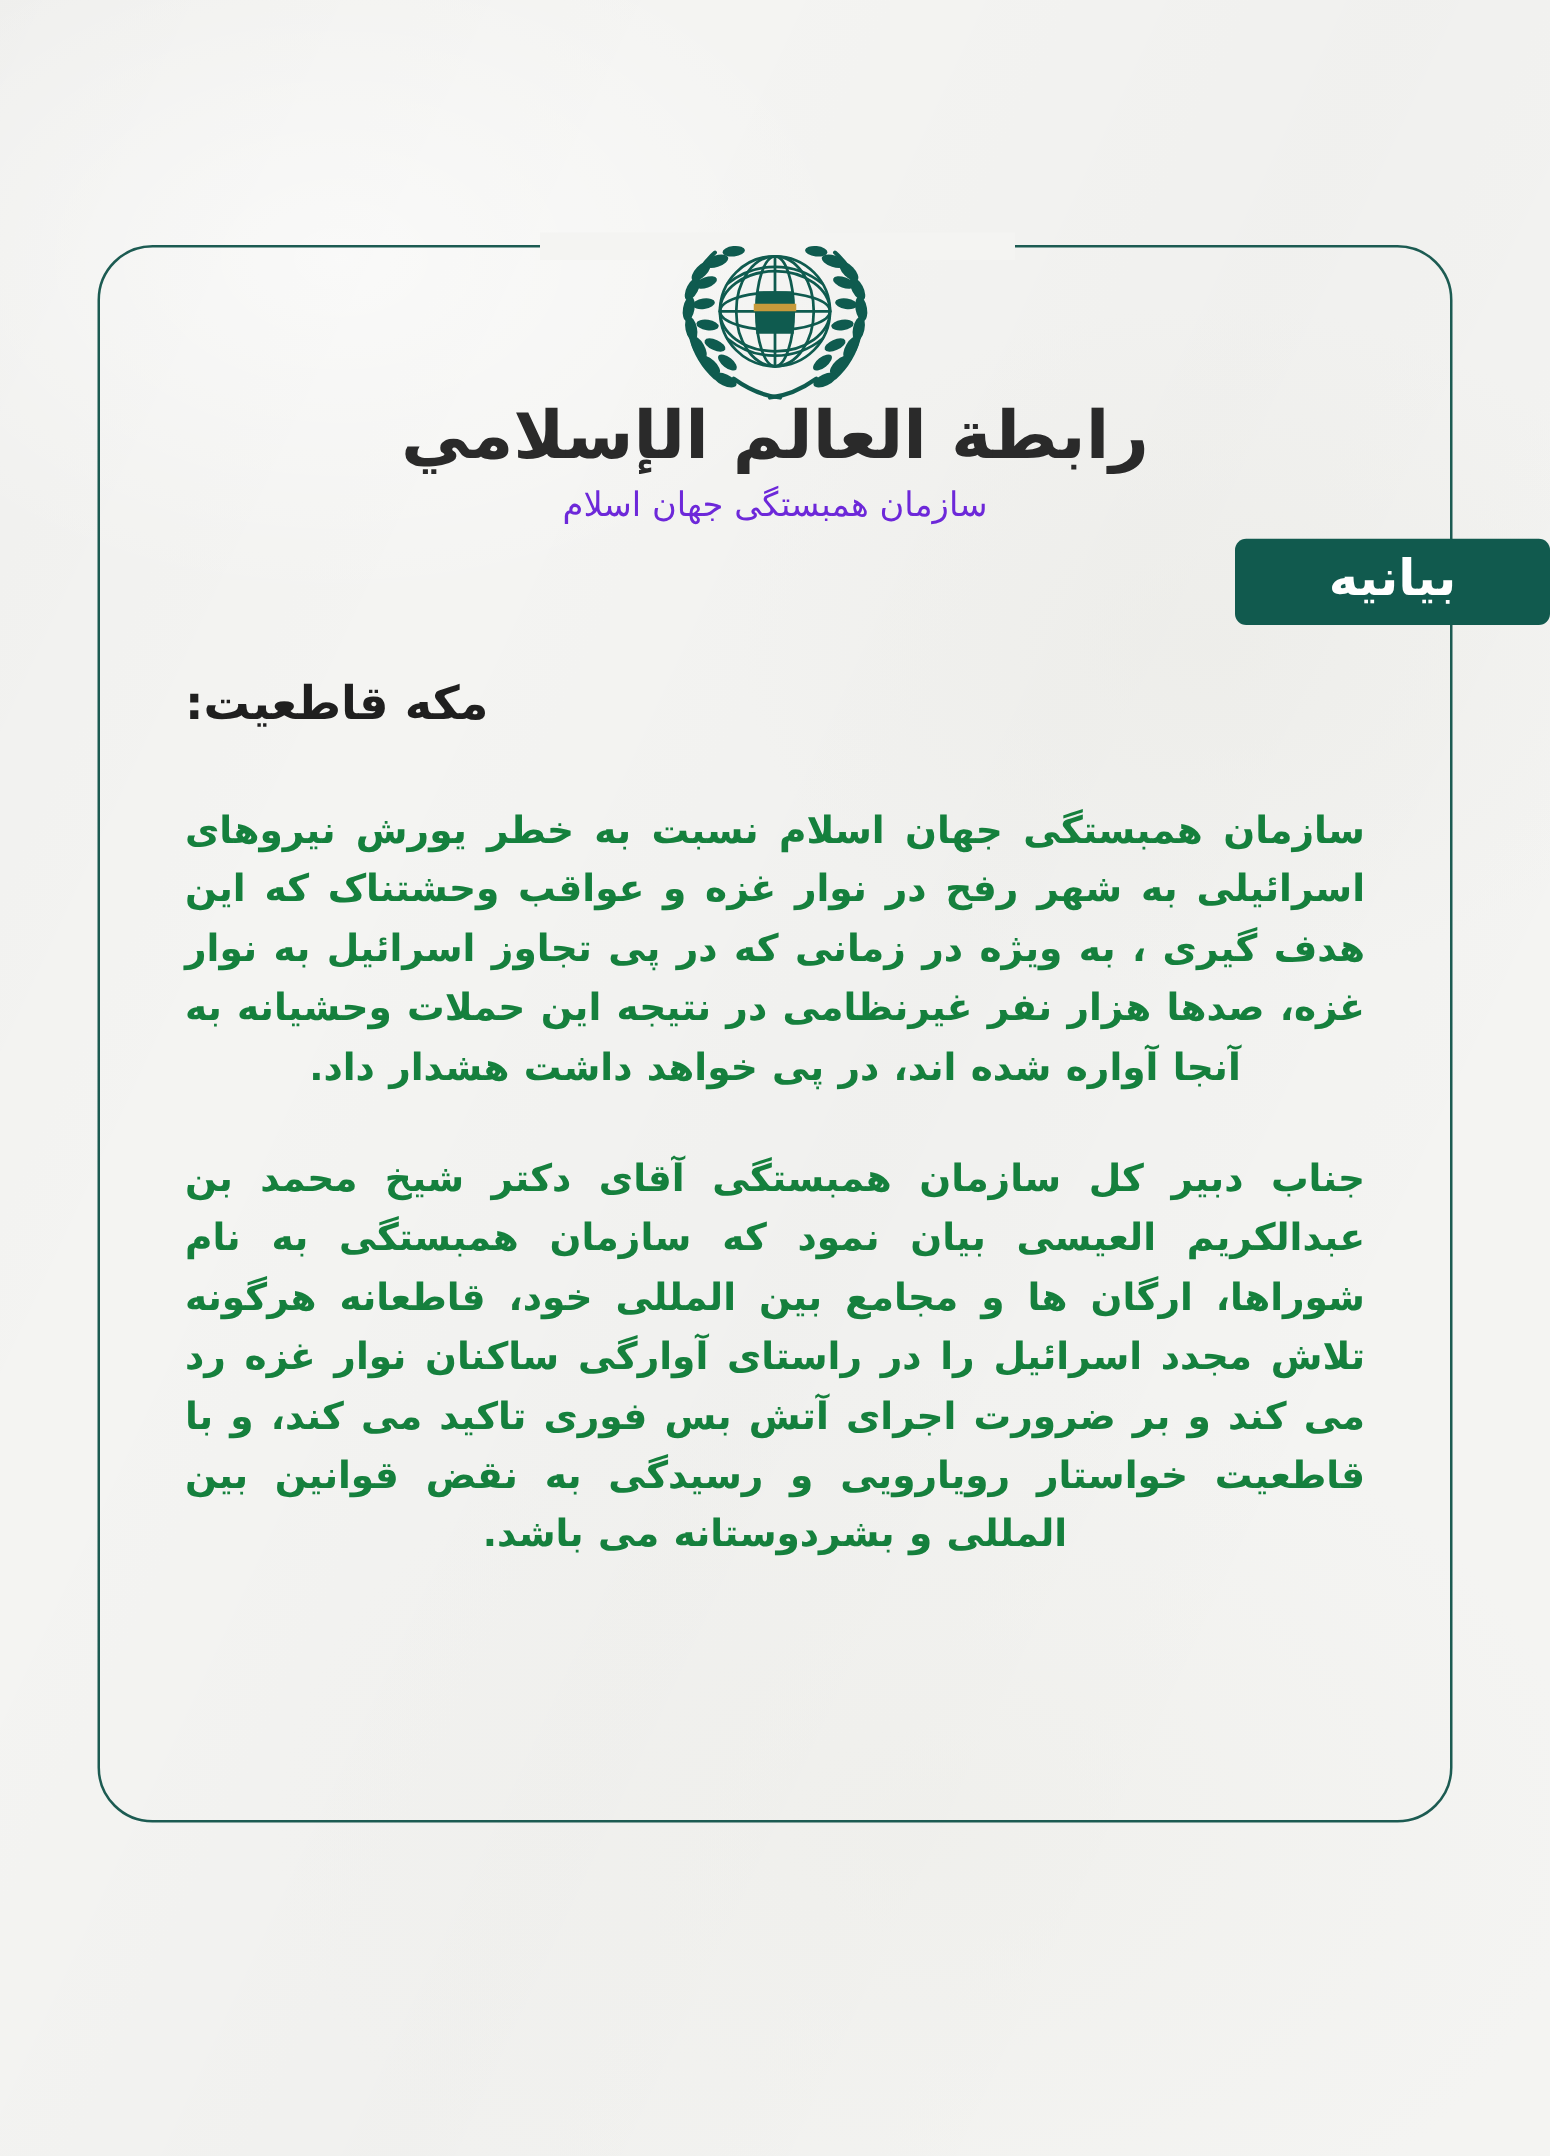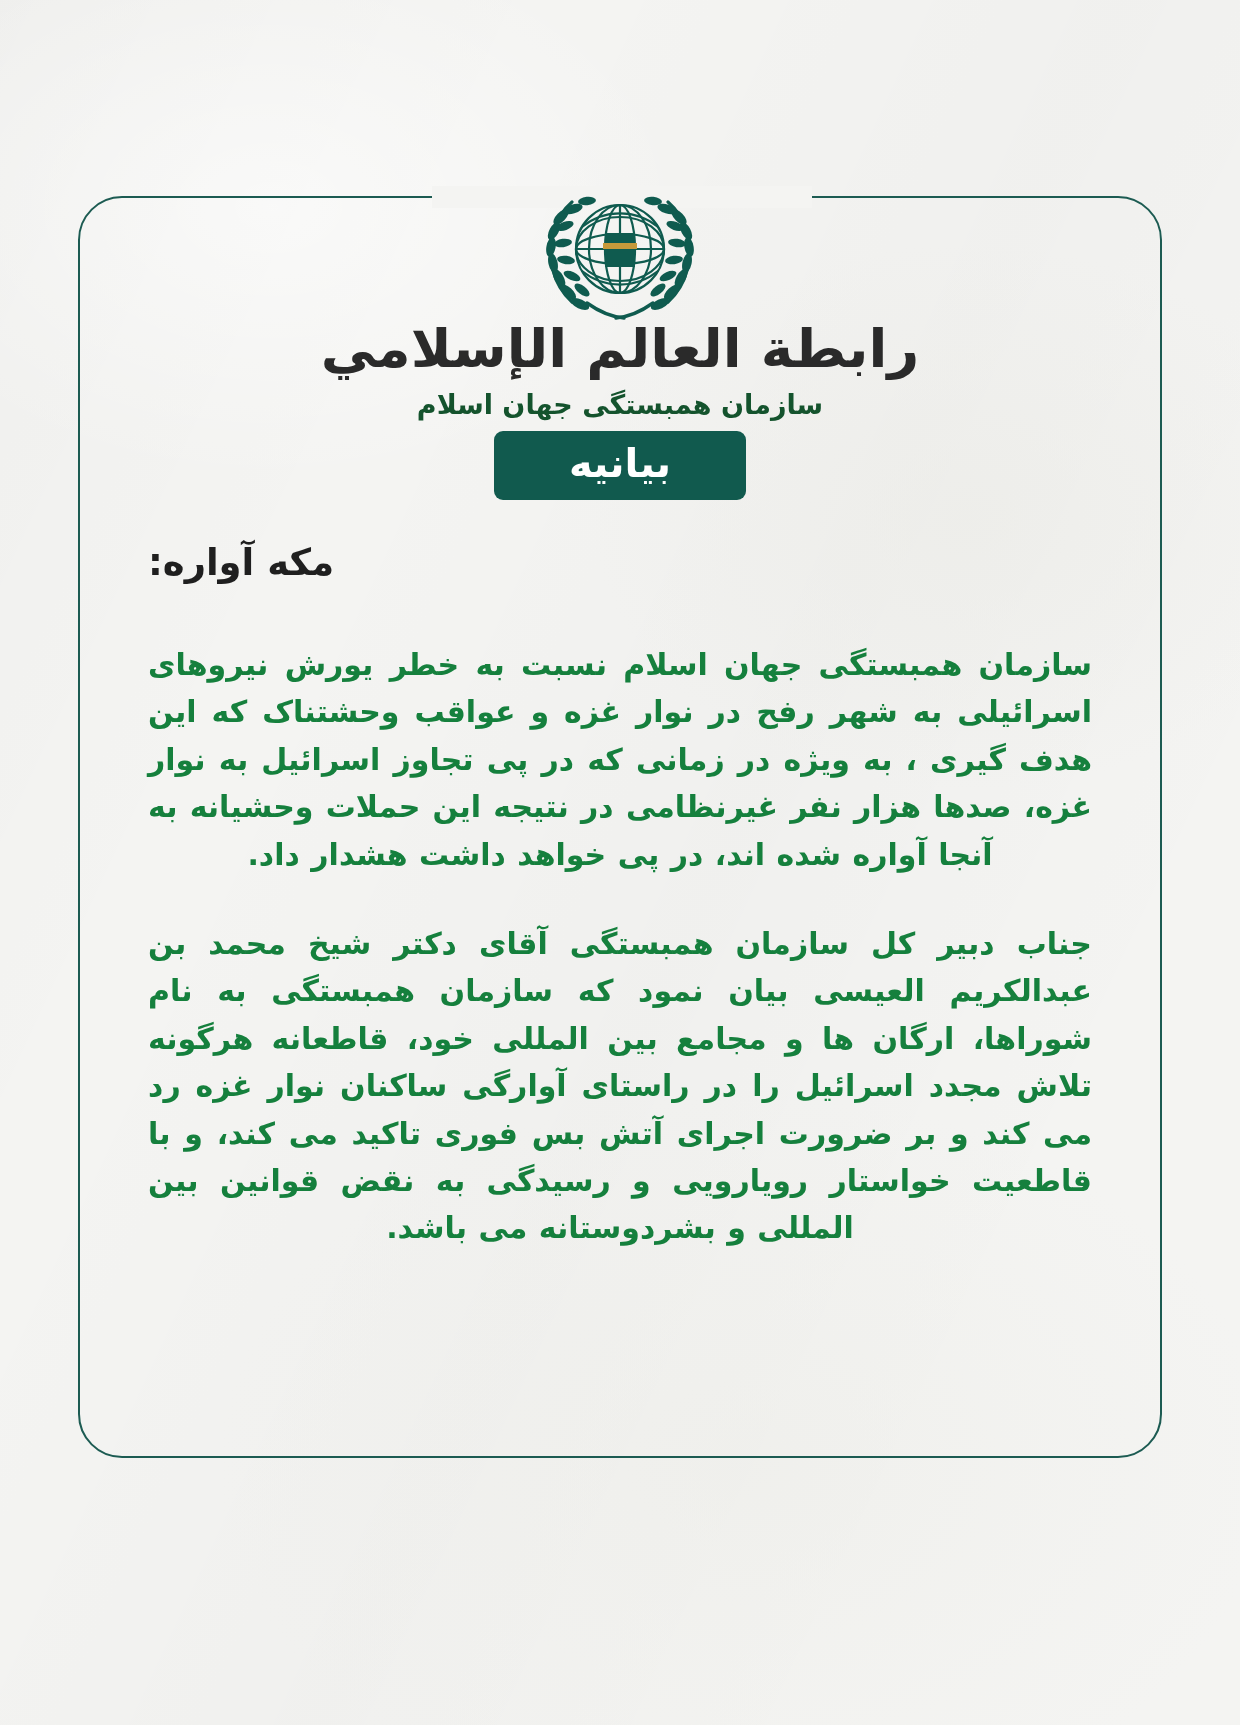--- a/index.html
+++ b/index.html
@@ -86,32 +86,32 @@
   }
 
   
   #wordmark-fa {
     position: absolute;
     left: 0; right: 0;
     top: 340px;
     text-align: center;
     font-size: 27px;
     line-height: 1.3;
-    color: #14532d;
-    font-weight: 700;
+    color: #6d28d9;
+    font-weight: 400;
     letter-spacing: 0.2px;
   }
 
   
   #badge-wrap {
     position: absolute;
     left: 0; right: 0;
     top: 384px;
     display: flex;
-    justify-content: center;
+    justify-content: flex-start;
   }
   #badge {
     background: #115a4e;
     color: #ffffff;
     border-radius: 9px;
     min-width: 252px;
     padding: 7px 44px 12px;
     text-align: center;
     font-size: 40px;
     font-weight: 700;
@@ -240,20 +240,20 @@
   </div>
 
   <div id="wordmark-ar">رابطة العالم الإسلامي</div>
 
   <div id="wordmark-fa">سازمان همبستگی جهان اسلام</div>
 
   <div id="badge-wrap">
     <div id="badge">بیانیه</div>
   </div>
 
-  <div id="salutation">مکه آواره:</div>
+  <div id="salutation">مکه قاطعیت:</div>
 
   <div id="body-text">
     <p class="para">سازمان همبستگی جهان اسلام نسبت به خطر یورش نیروهای اسرائیلی به شهر رفح در نوار غزه و عواقب وحشتناک که این هدف گیری ، به ویژه در زمانی که در پی تجاوز اسرائیل به نوار غزه، صدها هزار نفر غیرنظامی در نتیجه این حملات وحشیانه به آنجا آواره شده اند، در پی خواهد داشت هشدار داد.</p>
     <p class="para">جناب دبیر کل سازمان همبستگی آقای دکتر شیخ محمد بن عبدالکریم العیسی بیان نمود که سازمان همبستگی به نام شوراها، ارگان ها و مجامع بین المللی خود، قاطعانه هرگونه تلاش مجدد اسرائیل را در راستای آوارگی ساکنان نوار غزه رد می کند و بر ضرورت اجرای آتش بس فوری تاکید می کند، و با قاطعیت خواستار رویارویی و رسیدگی به نقض قوانین بین المللی و بشردوستانه می باشد.</p>
   </div>
 
 </div>
 
 </body></html>

